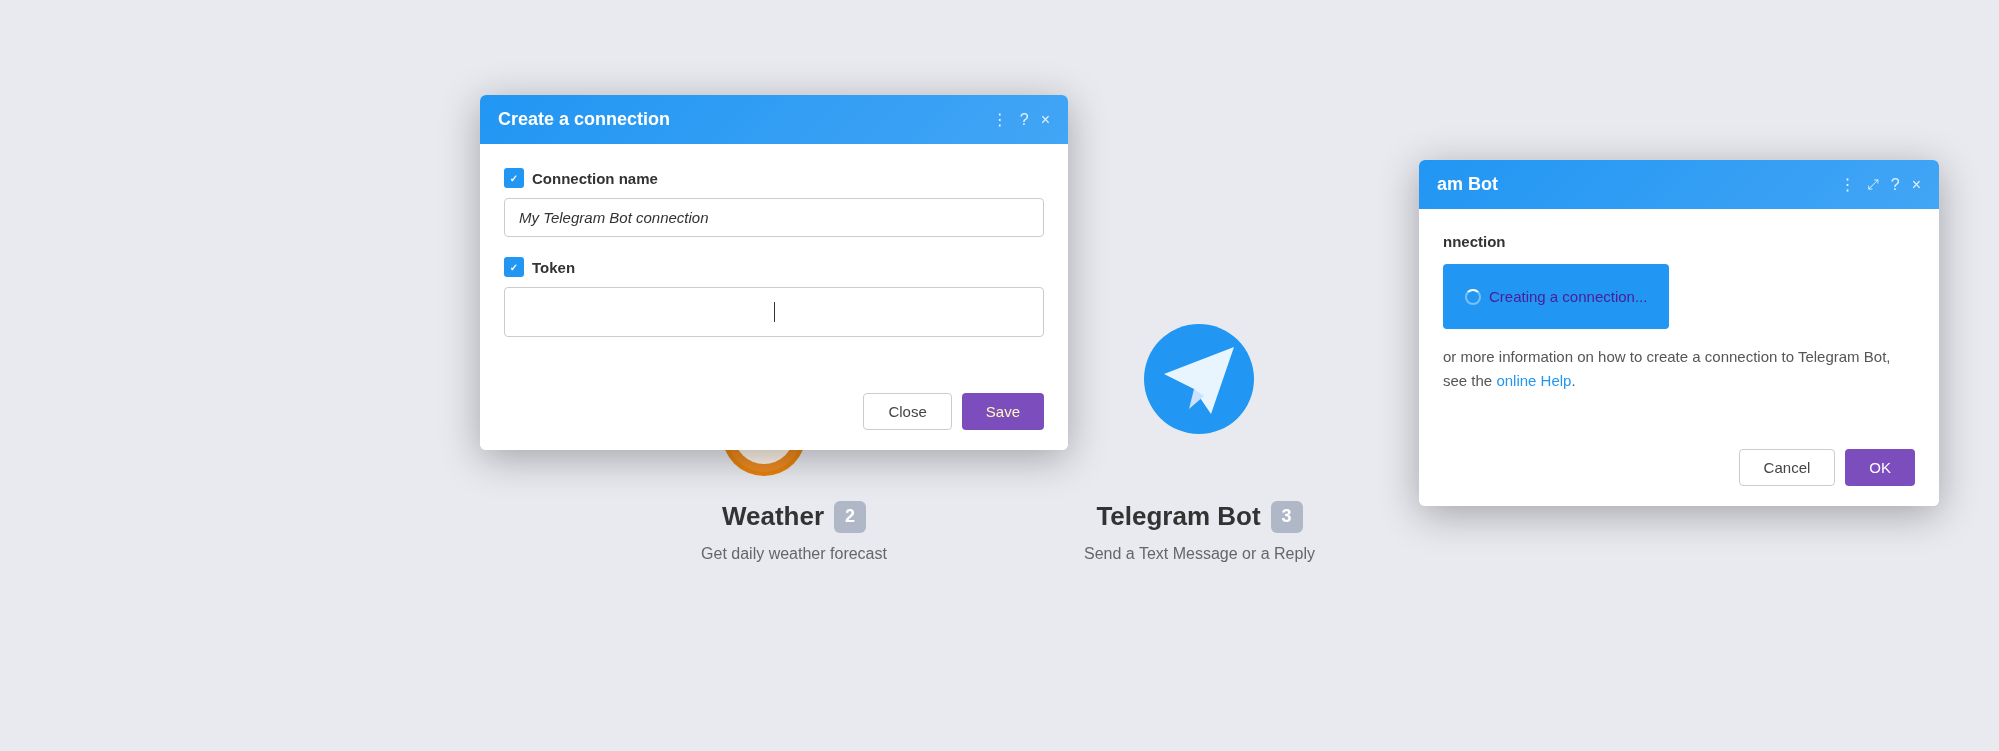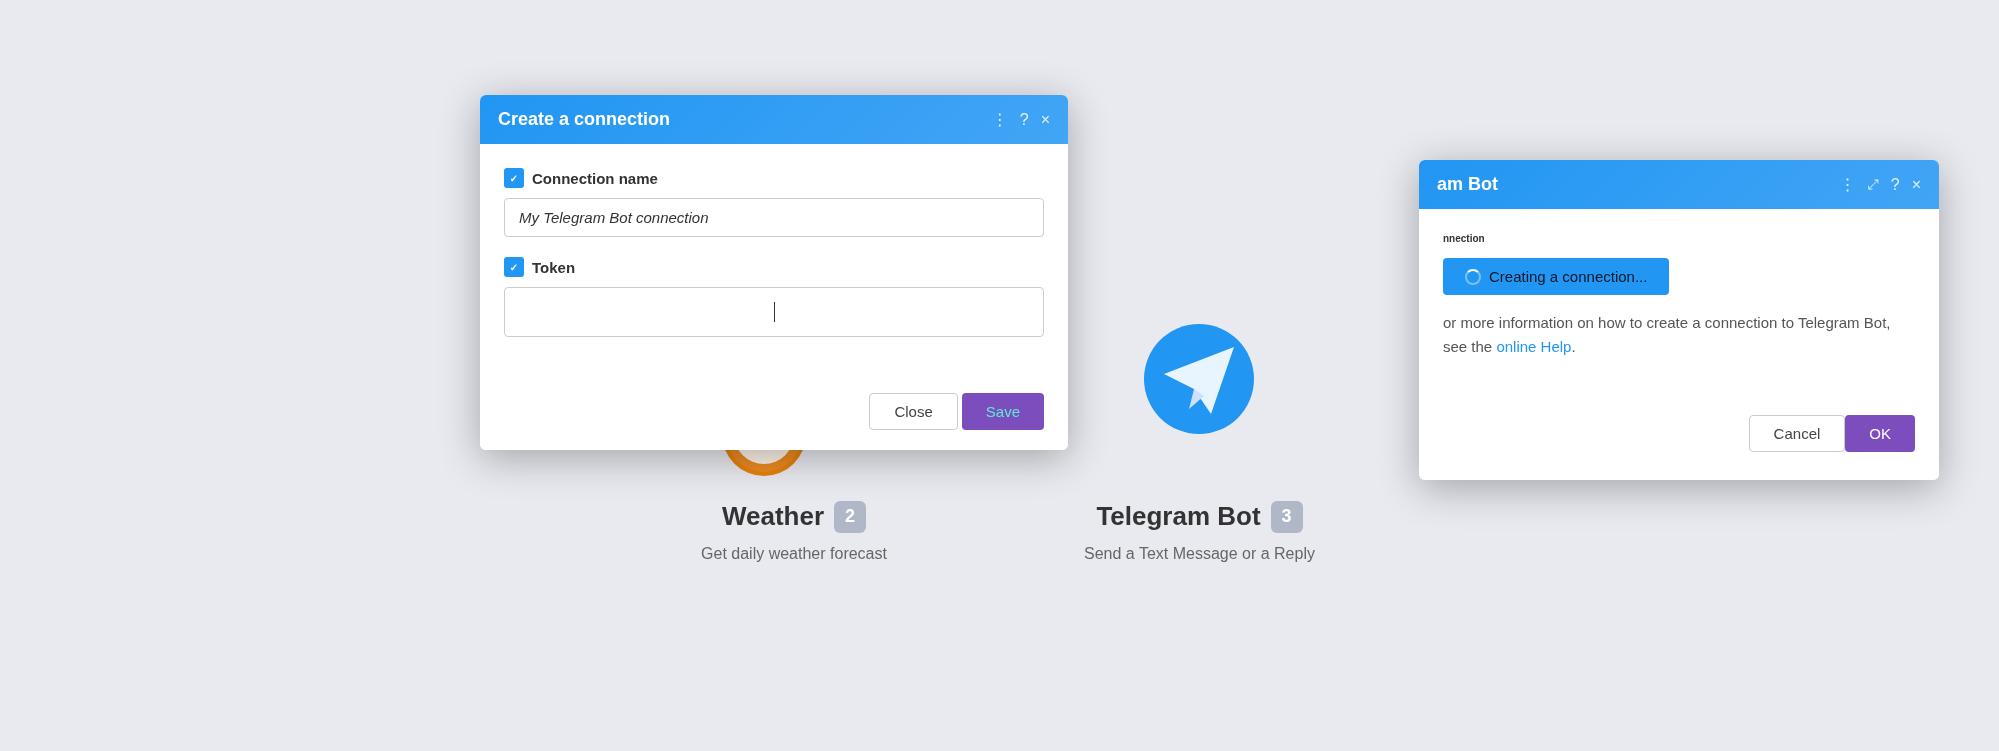--- a/index.html
+++ b/index.html
@@ -172,61 +172,61 @@
       transform: translateY(-50%);
       width: 1px;
       height: 20px;
       background: #333;
     }
 
     .dialog-footer {
       padding: 12px 24px 20px;
       display: flex;
       justify-content: flex-end;
-      gap: 4px;
+      gap: 10px;
       background: white;
     }
 
     .btn {
       padding: 9px 24px;
       border-radius: 4px;
       font-size: 15px;
       font-weight: 500;
       cursor: pointer;
       border: none;
     }
 
     .btn-close {
       background: white;
       border: 1.5px solid #ccc;
       color: #444;
     }
 
     .btn-save {
       background: #7c4dbd;
-      color: #5eead4;
+      color: #fef9c3;
     }
 
     
     .secondary-dialog {
       right: 60px;
       top: 160px;
       width: 520px;
     }
 
     .secondary-dialog .dialog-header {
       background: linear-gradient(135deg, #2196f3, #42a5f5);
     }
 
     .creating-btn {
       background: #2196f3;
-      color: #0f172a;
+      color: #4c1d95;
       border: none;
       border-radius: 4px;
-      padding: 10px 22px;
+      padding: 24px 22px;
       font-size: 15px;
       display: flex;
       align-items: center;
       gap: 8px;
       cursor: pointer;
       margin-bottom: 16px;
     }
 
     .spinner {
       width: 16px;
@@ -247,23 +247,24 @@
       color: #555;
       line-height: 1.6;
     }
 
     .info-link {
       color: #2196f3;
       text-decoration: none;
     }
 
     .secondary-footer {
-      padding: 16px 24px 28px;
+      padding: 16px 24px 20px;
       display: flex;
       justify-content: flex-end;
+      gap: 10px;
       background: white;
     }
 
     .btn-cancel {
       background: white;
       border: 1.5px solid #ccc;
       color: #444;
     }
 
     .btn-ok {
@@ -347,21 +348,21 @@
     <div class="dialog-header-controls">
       <span class="dialog-header-icon">⋮</span>
       <span class="dialog-header-icon maximize-icon">⤢</span>
       <span class="dialog-header-icon">?</span>
       <span class="dialog-header-icon">×</span>
     </div>
   </div>
   <div class="dialog-body">
     <div style="margin-bottom: 16px;">
 
-      <div style="font-size:10px; font-weight:600; margin-bottom:14px; color:#333;">nnection</div>
+      <div style="font-size:15px; font-weight:600; margin-bottom:14px; color:#333;">nnection</div>
       <button class="creating-btn">
         <span class="spinner"></span>
         <span>Creating a connection...</span>
       </button>
       <p class="info-text">
         <span>or more information on how to create a connection to Telegram Bot, see the </span><a href="#" class="info-link">online Help</a><span>.</span>
       </p>
     </div>
   </div>
   <div class="secondary-footer">

